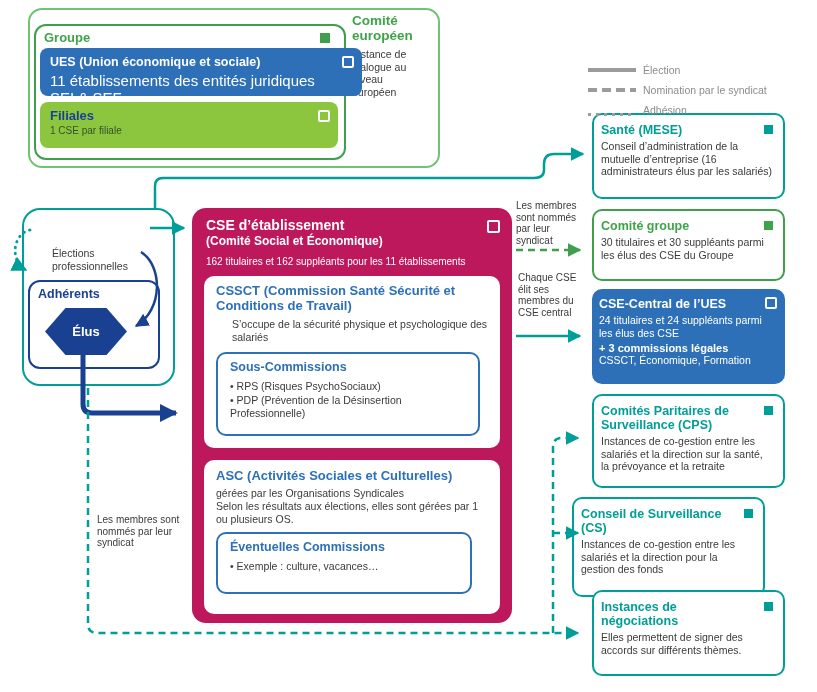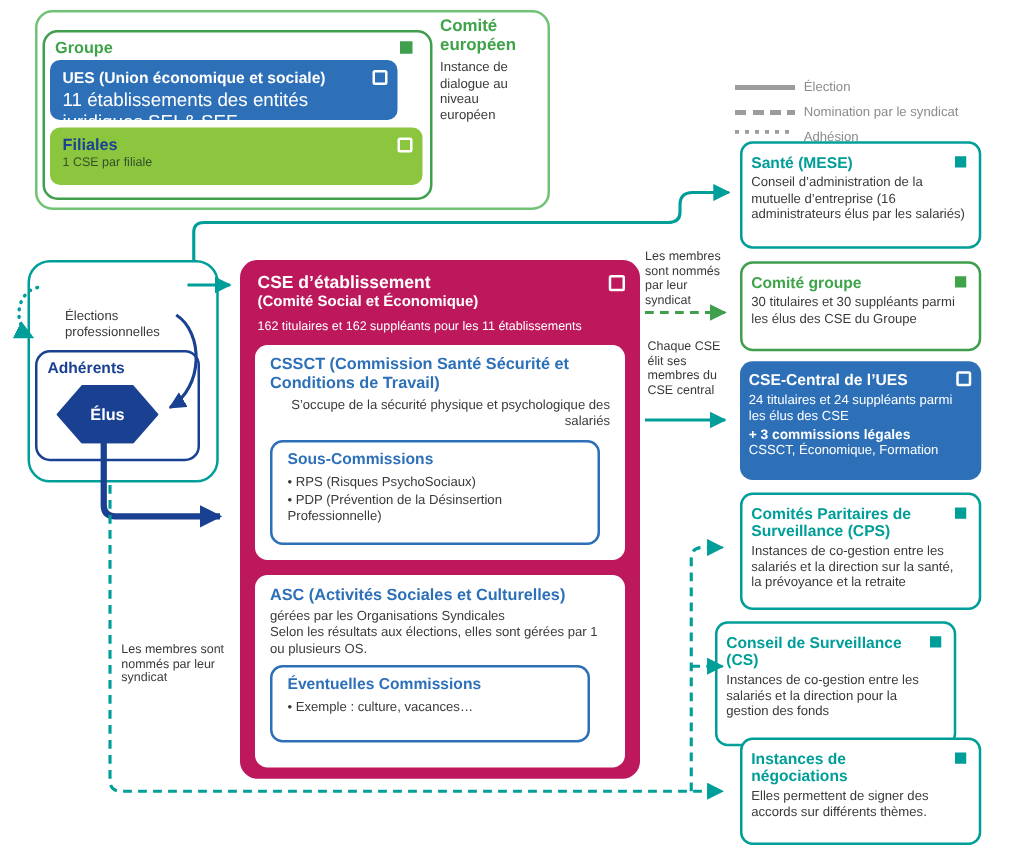--- a/index.html
+++ b/index.html
@@ -51,63 +51,63 @@
   </svg>
 
   <div class="abs" style="left:28px;top:8px;width:412px;height:160px;border:2px solid #72C276;border-radius:14px;background:#fff;z-index:1;"></div>
   <div class="abs desc" style="left:352px;top:48px;width:74px;z-index:3;">Instance de dialogue au niveau européen</div>
   <div class="abs c-green" style="left:352px;top:14px;width:84px;font-weight:bold;font-size:13.5px;line-height:1.1;z-index:3;">Comité européen</div>
 
   <div class="abs" style="left:34px;top:24px;width:312px;height:136px;border:2px solid #3F9F4C;border-radius:12px;background:#fff;z-index:2;"></div>
   <div class="abs c-green" style="left:44px;top:30px;font-weight:bold;font-size:13px;z-index:3;">Groupe</div>
   <div class="abs" style="left:320px;top:33px;width:10px;height:10px;background:#3F9F4C;z-index:3;"></div>
 
-  <div class="abs" style="left:40px;top:48px;width:278px;height:48px;background:#2D70B8;border-radius:8px;padding:7px 26px 6px 10px;z-index:3;">
+  <div class="abs" style="left:40px;top:48px;width:322px;height:48px;background:#2D70B8;border-radius:8px;padding:7px 26px 6px 10px;z-index:3;">
     <div style="color:#fff;font-weight:bold;font-size:12.5px;">UES (Union économique et sociale)</div>
     <div style="color:#fff;font-size:15px;margin-top:3px;">11 établissements des entités juridiques SEI &amp; SEF</div>
     <span class="sqo"></span>
   </div>
 
   <div class="abs" style="left:40px;top:102px;width:298px;height:46px;background:#8CC63E;border-radius:8px;padding:6px 26px 6px 10px;z-index:3;">
     <div style="color:#1A4191;font-weight:bold;font-size:13px;">Filiales</div>
     <div style="color:#33502A;font-size:10px;margin-top:2px;">1 CSE par filiale</div>
     <span class="sqo"></span>
   </div>
 
   <div class="abs" style="left:588px;top:64px;z-index:3;">
     <div style="display:flex;align-items:center;margin-bottom:8px;">
       <span style="width:48px;height:4px;background:#9C9C9C;margin-right:7px;"></span>
       <span class="legend-label">Élection</span>
     </div>
     <div style="display:flex;align-items:center;margin-bottom:8px;">
       <span style="width:48px;height:4px;background:repeating-linear-gradient(90deg,#9C9C9C 0 9px,transparent 9px 14px);margin-right:7px;"></span>
       <span class="legend-label">Nomination par le syndicat</span>
     </div>
-    <div style="display:flex;align-items:flex-start;">
+    <div style="display:flex;align-items:flex-end;">
       <span style="width:48px;height:3px;background:repeating-linear-gradient(90deg,#9C9C9C 0 3px,transparent 3px 8px);margin-right:7px;"></span>
       <span class="legend-label">Adhésion</span>
     </div>
   </div>
 
   <div class="abs" style="left:22px;top:208px;width:153px;height:178px;border:2px solid #009E98;border-radius:18px;background:#fff;z-index:2;"></div>
   <div class="abs desc" style="left:52px;top:247px;width:80px;z-index:3;">Élections professionnelles</div>
   <div class="abs" style="left:28px;top:280px;width:132px;height:89px;border:2px solid #1A4191;border-radius:12px;background:#fff;z-index:3;">
     <div class="c-navy" style="position:absolute;left:8px;top:5px;font-weight:bold;font-size:12.5px;">Adhérents</div>
     <div style="position:absolute;left:15px;top:26px;width:82px;height:47px;background:#1A4191;clip-path:polygon(25% 0,75% 0,100% 50%,75% 100%,25% 100%,0 50%);color:#fff;font-weight:bold;font-size:13px;text-align:center;line-height:47px;">Élus</div>
   </div>
 
   <div class="abs" style="left:192px;top:208px;width:320px;height:415px;background:#be185d;border-radius:14px;z-index:2;">
     <div style="position:absolute;left:14px;top:9px;color:#fff;font-weight:bold;font-size:14px;">CSE d’établissement</div>
     <div style="position:absolute;left:14px;top:26px;color:#fff;font-weight:bold;font-size:12px;">(Comité Social et Économique)</div>
     <span style="position:absolute;right:12px;top:12px;width:13px;height:13px;border:2px solid #fff;border-radius:2px;"></span>
     <div style="position:absolute;left:14px;top:48px;color:#fff;font-size:10px;">162 titulaires et 162 suppléants pour les 11 établissements</div>
 
     <div style="position:absolute;left:12px;top:68px;width:296px;height:172px;background:#fff;border-radius:10px;">
       <div class="c-blue" style="position:absolute;left:12px;top:8px;width:272px;font-weight:bold;font-size:13px;line-height:1.15;">CSSCT (Commission Santé Sécurité et Conditions de Travail)</div>
-      <div class="desc" style="position:absolute;left:12px;top:42px;width:272px;text-align:right;">S’occupe de la sécurité physique et psychologique des salariés</div>
+      <div class="desc" style="position:absolute;left:28px;top:42px;width:272px;">S’occupe de la sécurité physique et psychologique des salariés</div>
       <div style="position:absolute;left:12px;top:76px;width:264px;height:84px;border:2px solid #2D70B8;border-radius:10px;">
         <div class="c-blue" style="position:absolute;left:12px;top:6px;font-weight:bold;font-size:12.5px;">Sous-Commissions</div>
         <div class="bullet desc" style="position:absolute;left:12px;top:26px;width:238px;">RPS (Risques PsychoSociaux)</div>
         <div class="bullet desc" style="position:absolute;left:12px;top:40px;width:238px;">PDP (Prévention de la Désinsertion Professionnelle)</div>
       </div>
     </div>
 
     <div style="position:absolute;left:12px;top:252px;width:296px;height:154px;background:#fff;border-radius:10px;">
       <div class="c-blue" style="position:absolute;left:12px;top:8px;width:272px;font-weight:bold;font-size:13px;">ASC (Activités Sociales et Culturelles)</div>
       <div class="desc" style="position:absolute;left:12px;top:27px;width:272px;">gérées par les Organisations Syndicales</div>

